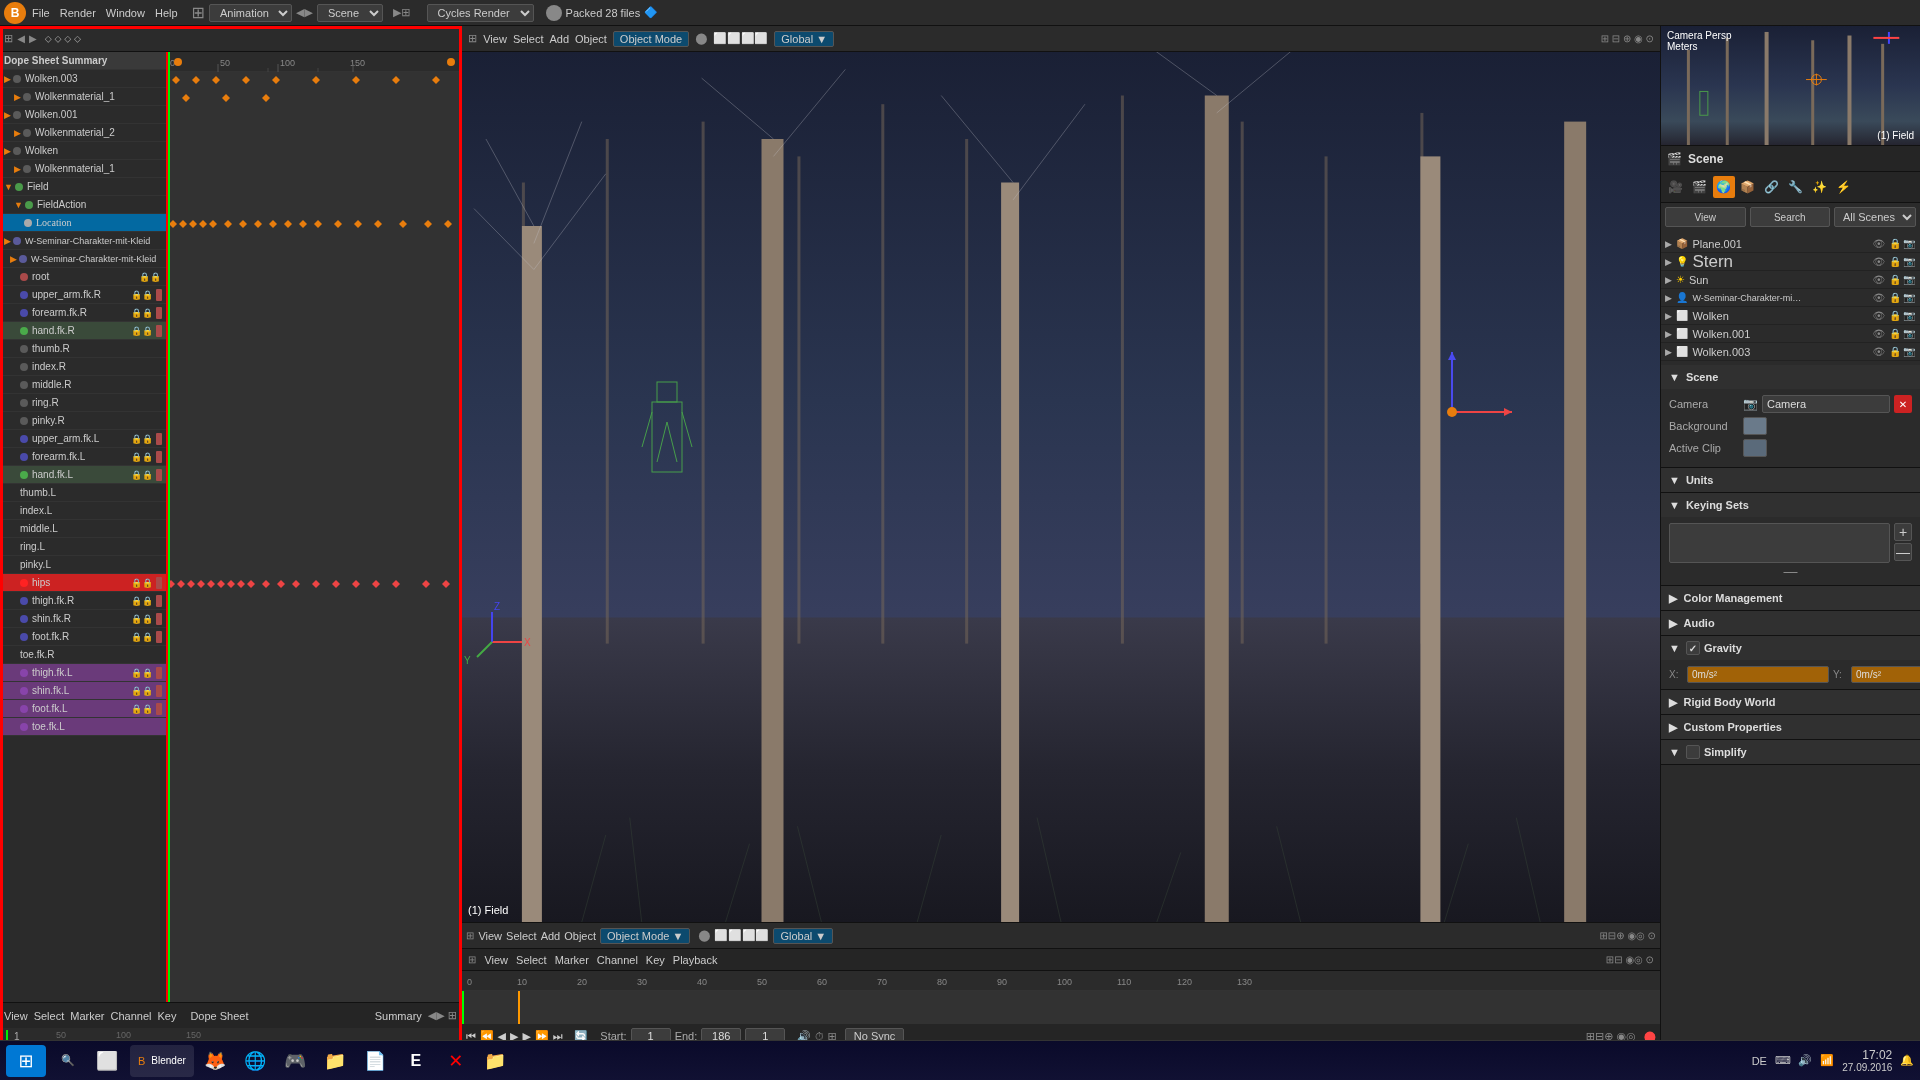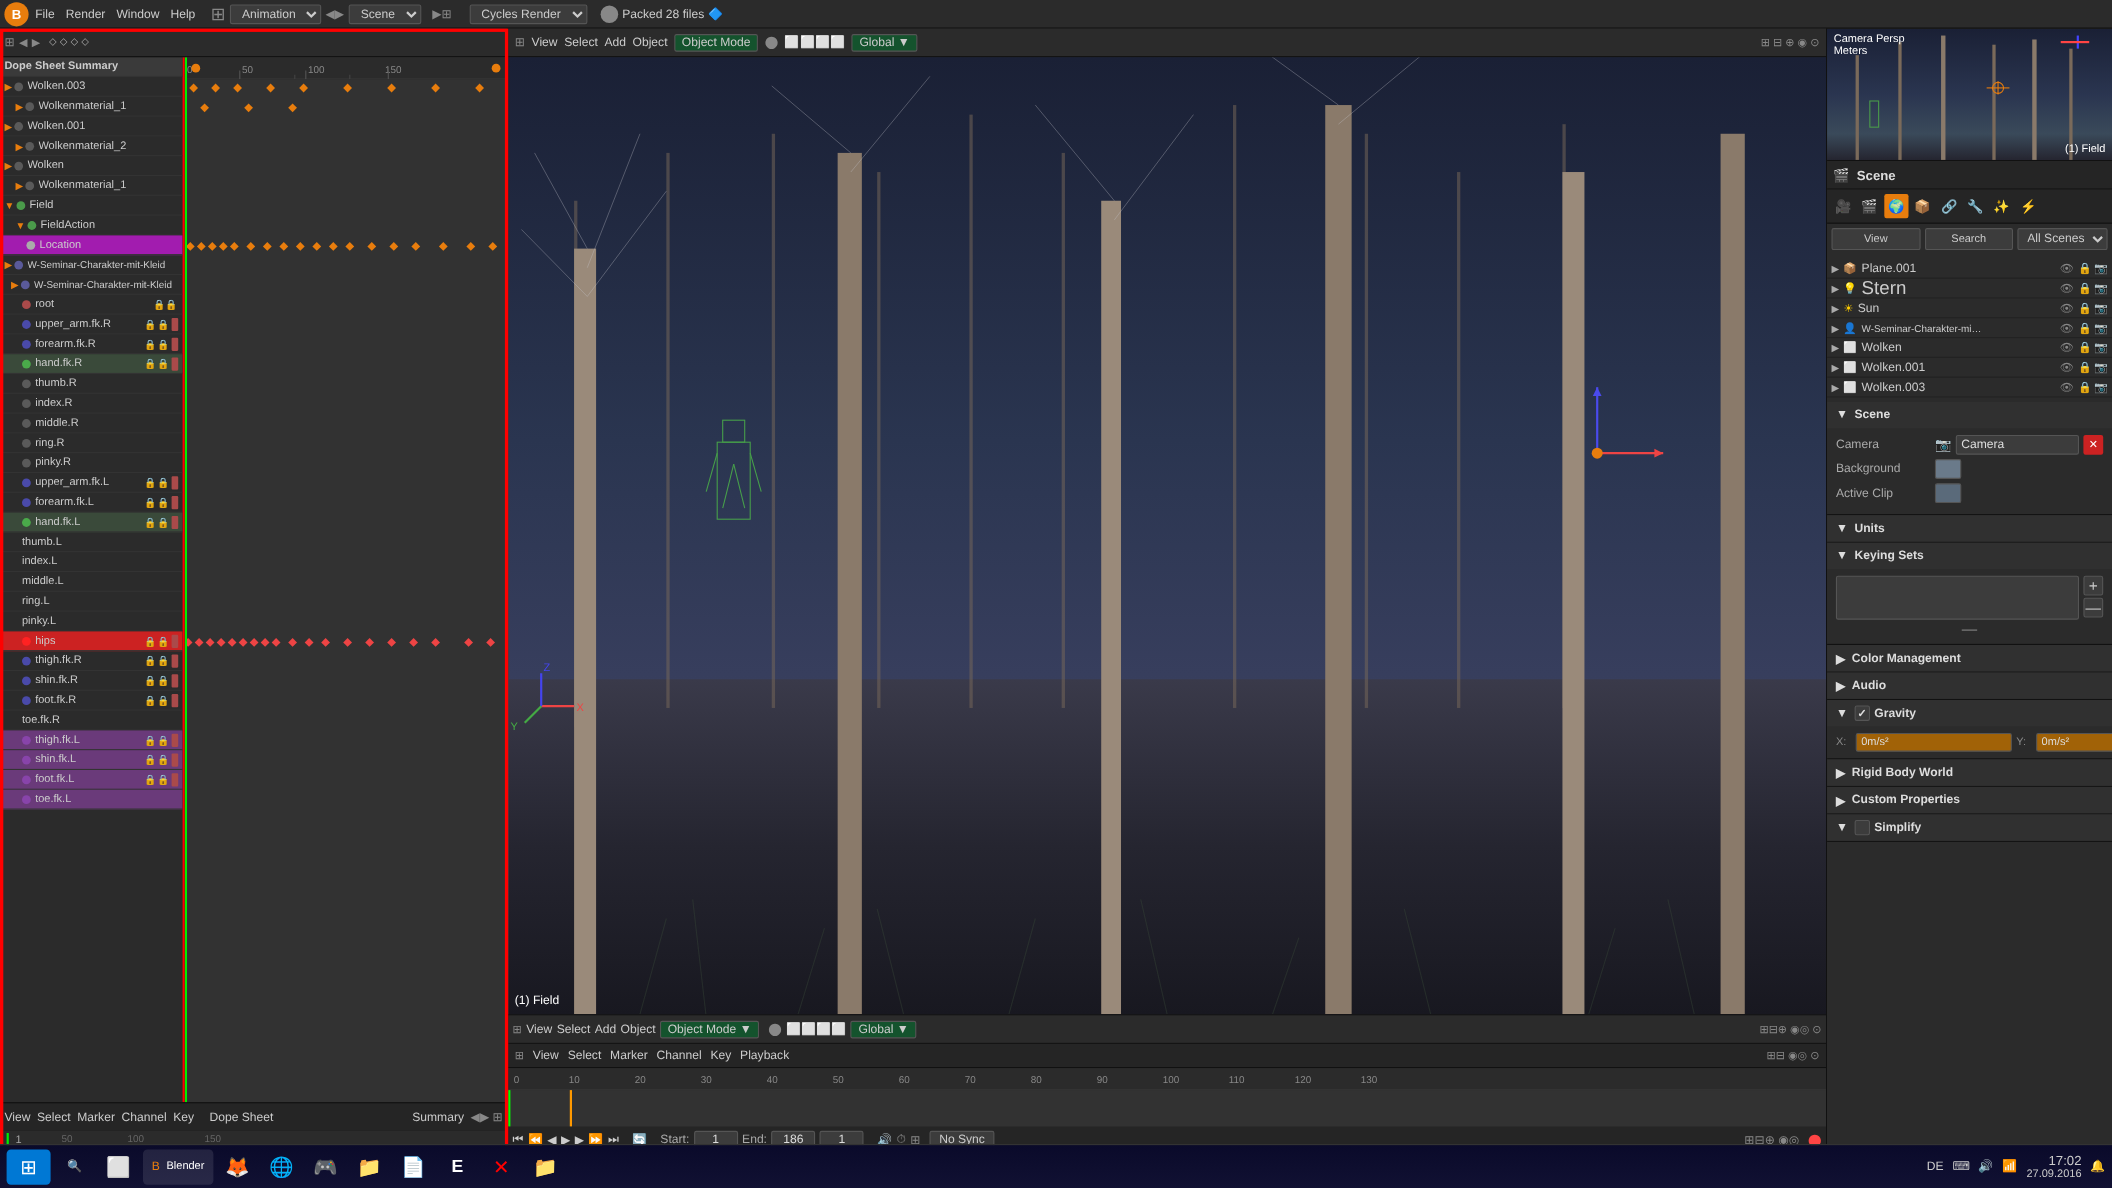--- a/index.html
+++ b/index.html
@@ -172,21 +172,21 @@
       height: 26px;
       background: #2b2b2b;
       display: flex;
       align-items: center;
       padding: 0 4px;
       gap: 4px;
       border-top: 1px solid #111;
       font-size: 11px;
     }
     .viewport-btn {
-      background: #14532d;
+      background: #0c4a6e;
       border: 1px solid #555;
       color: #ccc;
       padding: 1px 6px;
       border-radius: 2px;
       font-size: 11px;
       cursor: pointer;
     }
 
     
     #timeline-panel {
@@ -295,21 +295,21 @@
       cursor: pointer;
     }
     .prop-section-header .arrow { margin-right: 6px; }
     .prop-section-content {
       padding: 6px 8px;
     }
     .prop-row {
       display: flex;
       align-items: center;
       margin-bottom: 4px;
-      gap: 20px;
+      gap: 4px;
     }
     .prop-label {
       color: #aaa;
       font-size: 11px;
       min-width: 70px;
     }
     .prop-input {
       flex: 1;
       background: #3c3c3c;
       border: 1px solid #555;
@@ -691,21 +691,21 @@
         <div class="channel-item">
           <span style="color:#e87d0d;margin-right:2px;font-size:9px;">▼</span>
           <div class="color-dot" style="background:#4a9a4a;"></div>
           <span class="name">Field</span>
         </div>
         <div class="channel-item" style="padding-left:14px;">
           <span style="color:#e87d0d;margin-right:2px;font-size:9px;">▼</span>
           <div class="color-dot" style="background:#4a9a4a;"></div>
           <span class="name">FieldAction</span>
         </div>
-        <div class="channel-item" style="padding-left:24px;background:#a21caf;">
+        <div class="channel-item" style="padding-left:24px;background:#0369a1;font-family:Liberation Serif, serif;">
           <div class="color-dot" style="background:#aaaaaa;"></div>
           <span class="name">Location</span>
         </div>
         <div class="channel-item">
           <span style="color:#e87d0d;margin-right:2px;font-size:9px;">▶</span>
           <div class="color-dot" style="background:#5a5a9a;"></div>
           <span class="name" style="font-size:9px;">W-Seminar-Charakter-mit-Kleid</span>
         </div>
         <div class="channel-item" style="padding-left:10px;">
           <span style="color:#e87d0d;margin-right:2px;font-size:9px;">▶</span>

